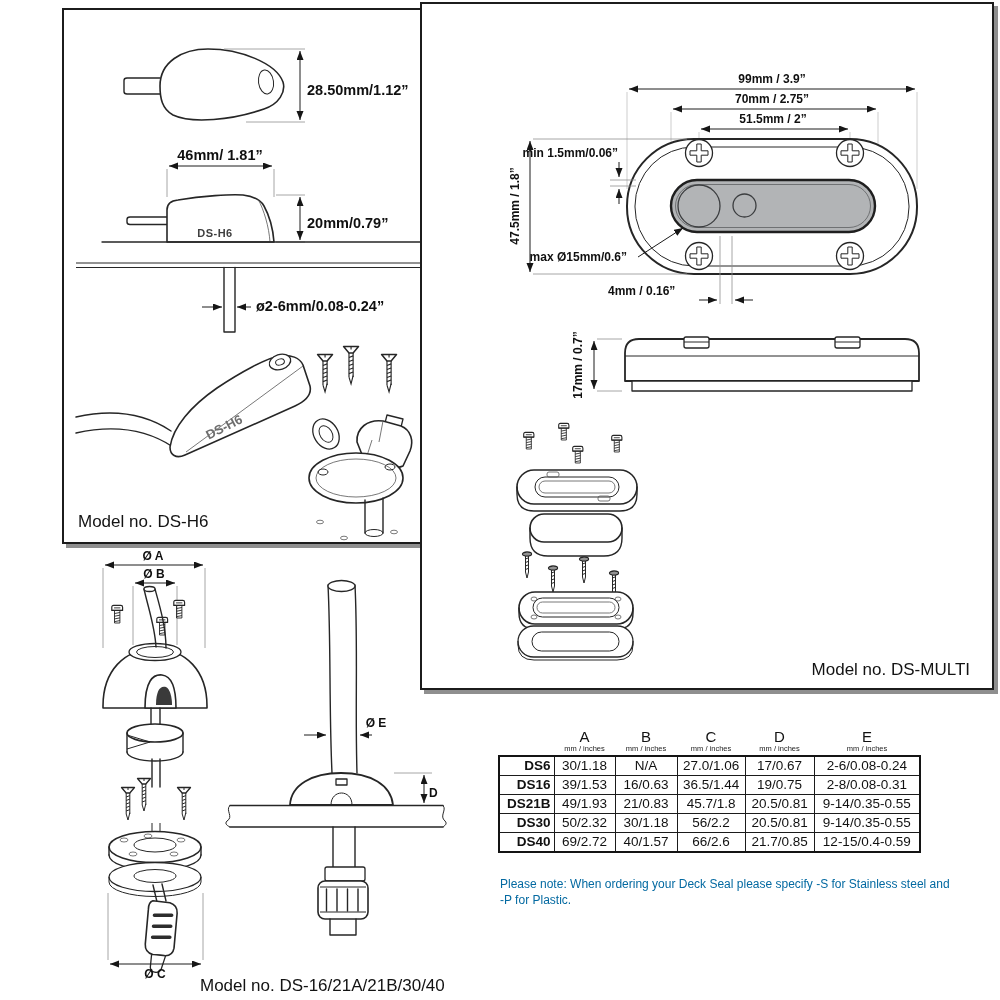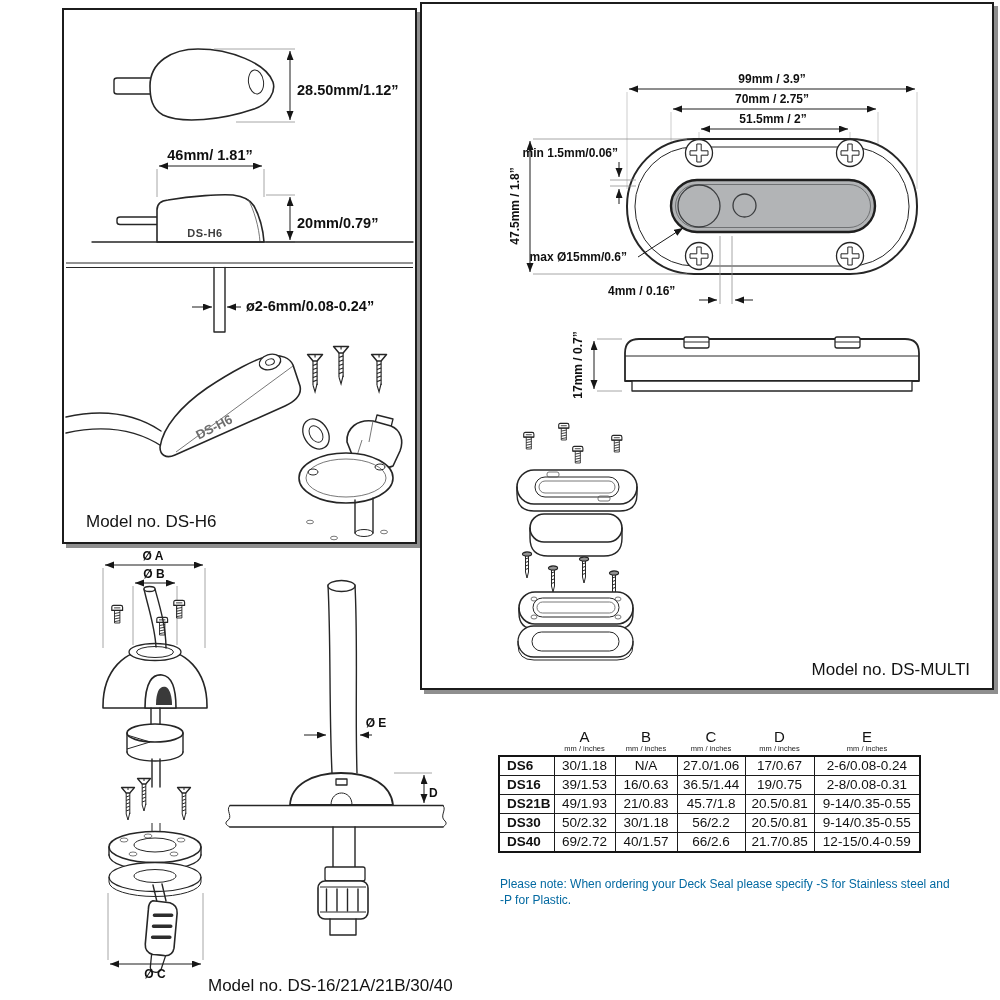--- a/index.html
+++ b/index.html
@@ -1,19 +1,19 @@
 <!DOCTYPE html>
 <html><head>
 <meta charset="utf-8">
 <style>
   html,body { margin:0; padding:0; background:#fff; }
   #sheet { position:relative; width:1000px; height:1000px; background:#fff; overflow:hidden;
            font-family:"Liberation Sans",sans-serif; color:#111; }
   .panel { position:absolute; background:#fff; border:2px solid #1c1c1c; box-shadow:4px 4px 0 #8f8f8f; }
-  .mlabel { position:absolute; font-size:17px; font-weight:400; color:#131313; white-space:nowrap;margin-left:8px; }
+  .mlabel { position:absolute; font-size:17px; font-weight:400; color:#131313; white-space:nowrap; }
   svg { display:block; }
   svg text { font-family:"Liberation Sans",sans-serif; fill:#101010; }
   .t15 { font-size:14.5px; font-weight:700; }
   .t12 { font-size:12px; font-weight:700; }
   .t11 { font-size:11px; font-weight:700; }
   .tg  { font-size:13px; font-weight:700; fill:#6d6d6d; }
   .o   { fill:#fff; stroke:#262626; stroke-width:1.6; stroke-linejoin:round; }
   .o2  { fill:#fff; stroke:#262626; stroke-width:1.3; stroke-linejoin:round; }
   .ln  { fill:none; stroke:#262626; stroke-width:1.4; stroke-linejoin:round; stroke-linecap:round; }
   .ln2 { fill:none; stroke:#262626; stroke-width:1; }
@@ -21,21 +21,21 @@
   .dim { fill:none; stroke:#1c1c1c; stroke-width:1; }
   .ext { fill:none; stroke:#8f8f8f; stroke-width:0.8; }
   .cl  { fill:none; stroke:#b8b8b8; stroke-width:0.7; }
   
   #specs { position:absolute; left:498px; top:729px; }
   table.spec { border-collapse:collapse; }
   table.spec thead th { border:none; font-weight:400; font-size:15px; padding:0 0 2px 0; line-height:1.05; vertical-align:bottom; }
   table.spec thead .unit { font-size:7.5px; font-weight:400; color:#222; }
   table.spec tbody { border:2.5px solid #141414; }
   table.spec tbody td { border:1.4px solid #1b1b1b; height:18px; font-size:13.5px; text-align:center; padding:0 3px; }
-  table.spec tbody td.model { font-weight:700; text-align:left; padding-left:7px; }
+  table.spec tbody td.model { font-weight:700; text-align:right; padding-left:7px; }
   #ordernote { position:absolute; left:500px; top:877px; width:450px; font-size:12px; line-height:1.3; color:#0369a1; }
 </style>
 </head>
 <body>
 
 <div id="sheet">
 
   <svg width="0" height="0" style="position:absolute">
     <defs>
       <marker id="arr" markerWidth="9.5" markerHeight="8" refX="9" refY="3.5" orient="auto-start-reverse" markerUnits="userSpaceOnUse">
@@ -59,21 +59,21 @@
       <g id="sym-tap">
         <ellipse class="o2" cx="5" cy="2" rx="4.5" ry="2"></ellipse>
         <line class="ln2" x1="1.5" y1="2" x2="8.5" y2="2"></line>
         <path class="ln2" d="M3.5 4 L3.5 20 M6.5 4 L6.5 20"></path>
         <path class="ln2" d="M3.5 7 L6.5 5.8 M3.5 10.5 L6.5 9.3 M3.5 14 L6.5 12.8 M3.5 17.5 L6.5 16.3"></path>
         <path class="ln2" d="M3.5 20 L5 26 L6.5 20"></path>
       </g>
     </defs>
   </svg>
 
-  <div class="panel" style="left:62px; top:8px; width:351px; height:532px;">
+  <div class="panel" style="left:62px; top:8px; width:351px; height:532px;padding-left:10px;">
     <svg width="351" height="532" viewBox="0 0 351 532">
 
       <g>
         <path class="ln" d="M86 68 L53 68 Q50 68 50 70.5 L50 81.5 Q50 84 53 84 L86 84"></path>
         <path class="o" d="M86 76 C86 52 108 39 134 39 C166 39 202 53 209 72 C212 82 205 94 190 99 C158 110 118 114 99 105 C88 99 86 88 86 76 Z"></path>
         <ellipse class="ln2" cx="192" cy="72" rx="7.5" ry="12" transform="rotate(-8 192 72)"></ellipse>
         <path class="ext" d="M150 39 L231 39 M172 112 L231 112"></path>
         <line class="dim" x1="226" y1="41" x2="226" y2="110" marker-start="url(#arr)" marker-end="url(#arr)"></line>
         <text class="t15" x="233" y="85">28.50mm/1.12”</text>
       </g>

